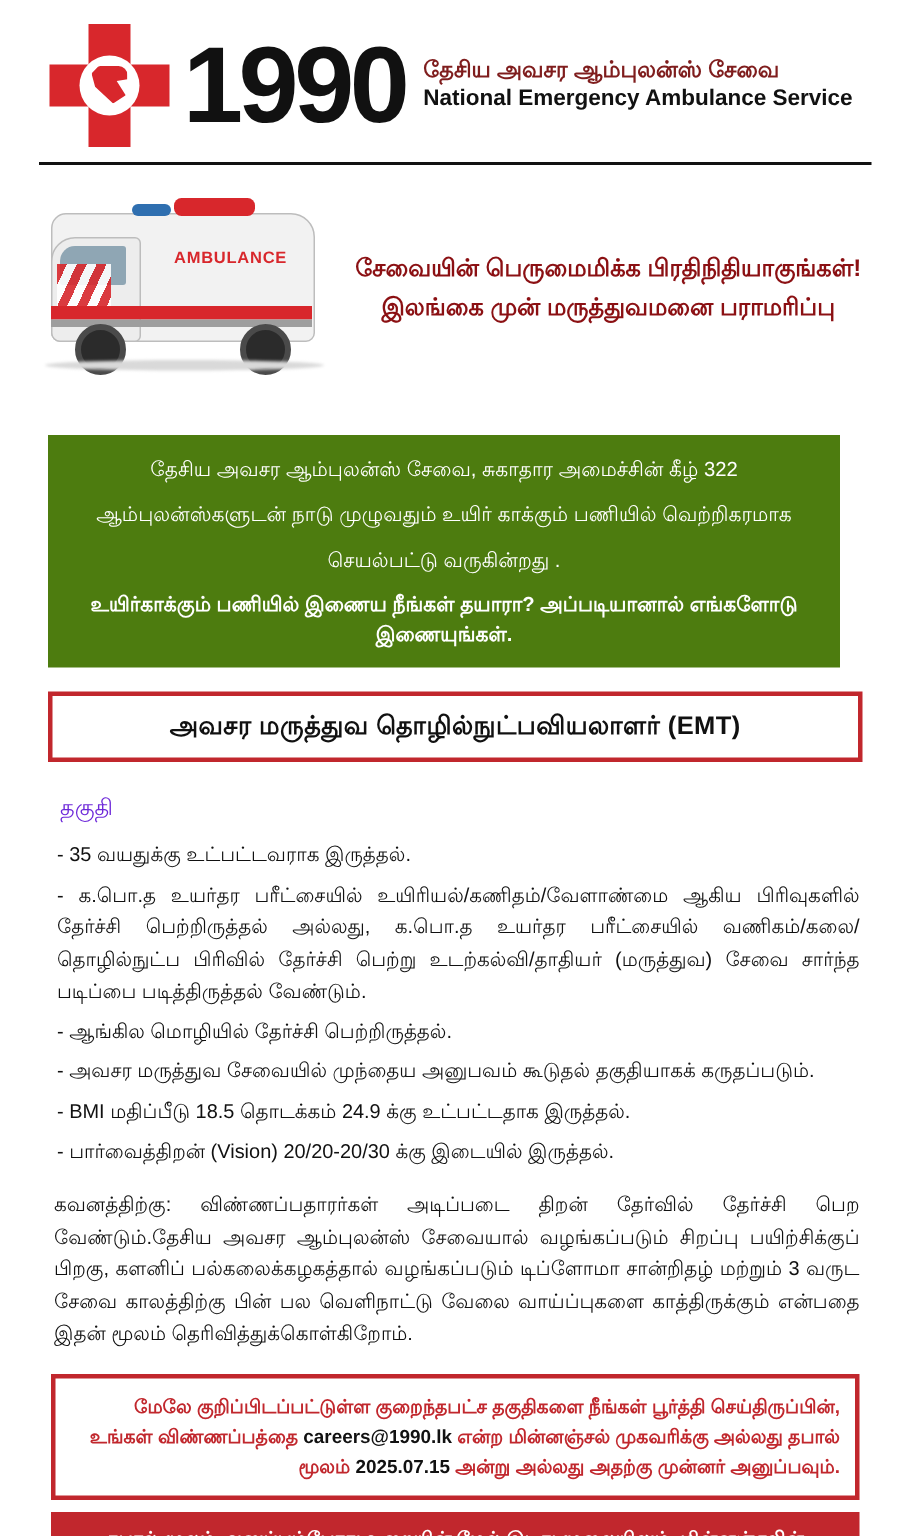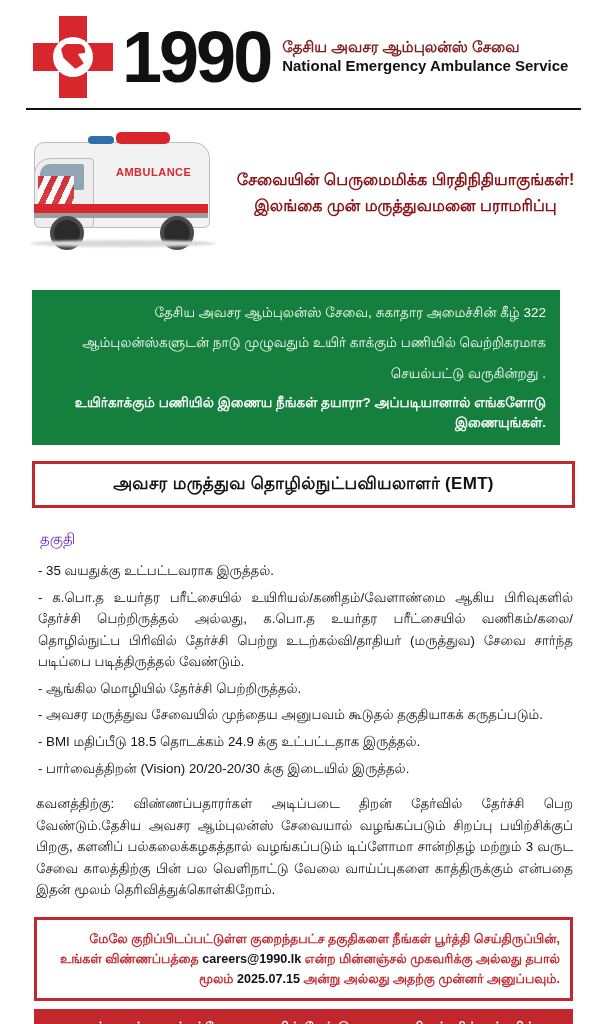--- a/index.html
+++ b/index.html
@@ -50,21 +50,21 @@
   .amb-light2{position:absolute;left:64px;top:18px;width:26px;height:8px;background:#2f6fb0;border-radius:4px;}
   .amb-word{position:absolute;left:92px;top:48px;width:80px;text-align:left;color:#d8272c;font-size:11px;font-weight:bold;letter-spacing:.5px;}
   .wheel{position:absolute;top:98px;width:26px;height:26px;border-radius:50%;background:#2b2b2b;border:4px solid #4a4a4a;}
   .wheel.w1{left:26px;}
   .wheel.w2{left:136px;}
   .amb-shadow{position:absolute;left:6px;top:122px;width:186px;height:7px;background:#d9d9d9;border-radius:50%;filter:blur(1px);}
 
   .hero-text{flex:1;text-align:center;font-size:16px;font-weight:bold;color:#8b1013;line-height:1.6;padding-right:6px;}
 
   
-  .redbox{background:#15803d;color:#fff;margin:22px 23px 0 8px;padding:12px 14px 12px 14px;text-align:right;}
+  .redbox{background:#4d7c0f;color:#fff;margin:22px 23px 0 8px;padding:12px 14px 12px 14px;text-align:center;}
   .redbox p{margin:0 0 8px 0;font-size:13.5px;line-height:1.65;}
   .redbox .q{margin:6px 0 0 0;font-size:13.5px;font-weight:bold;line-height:1.5;}
 
   
   .titlebar{border:3px solid #c1272d;margin:16px 8px 0 8px;padding:10px 8px;text-align:center;}
   .titlebar span{font-size:17px;font-weight:bold;color:#111;letter-spacing:.3px;}
 
   
   .qual-head{color:#6d28d9;font-weight:normal;font-size:15px;margin:22px 0 10px 16px;}
   .qual{margin:0 10px 0 14px;}

